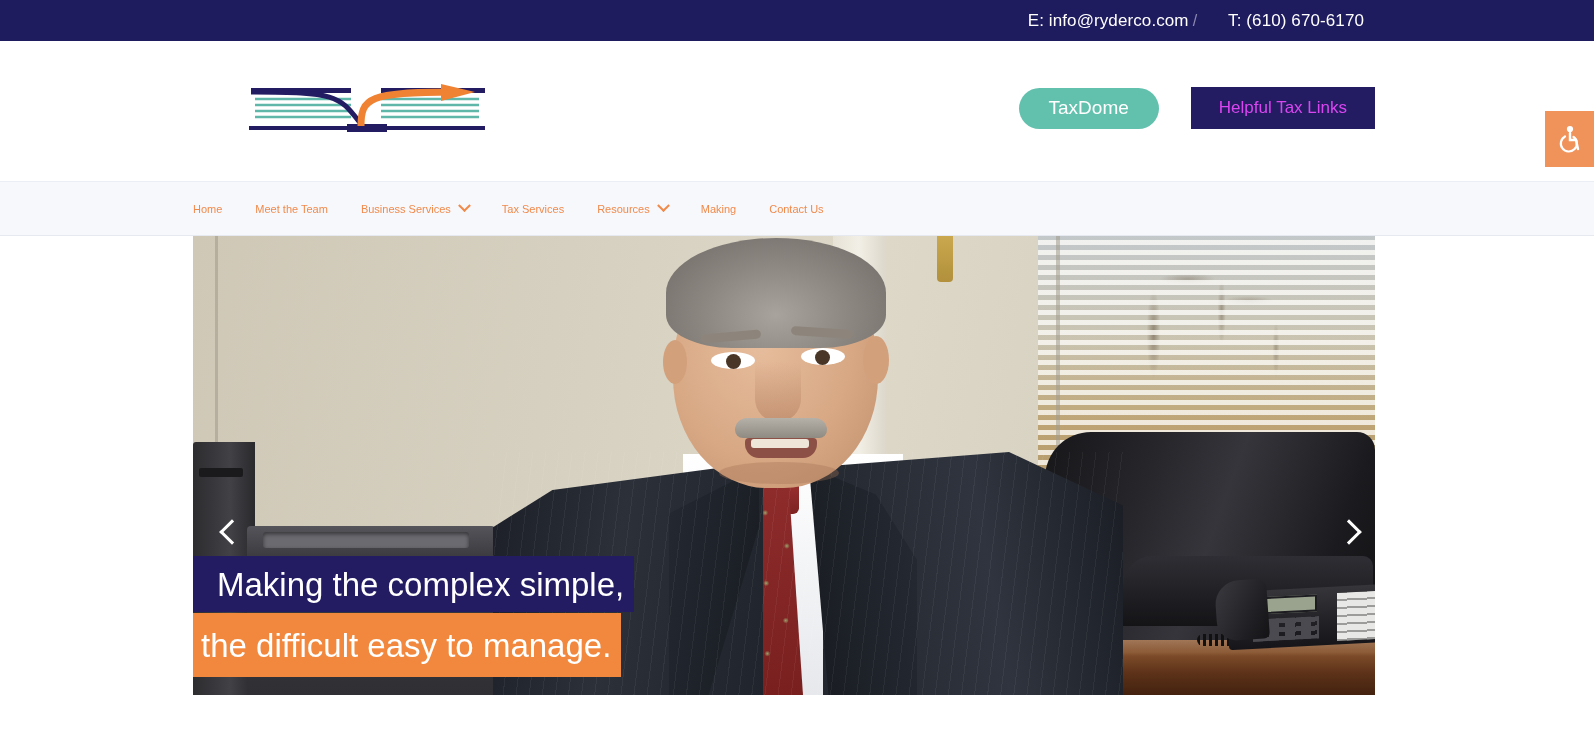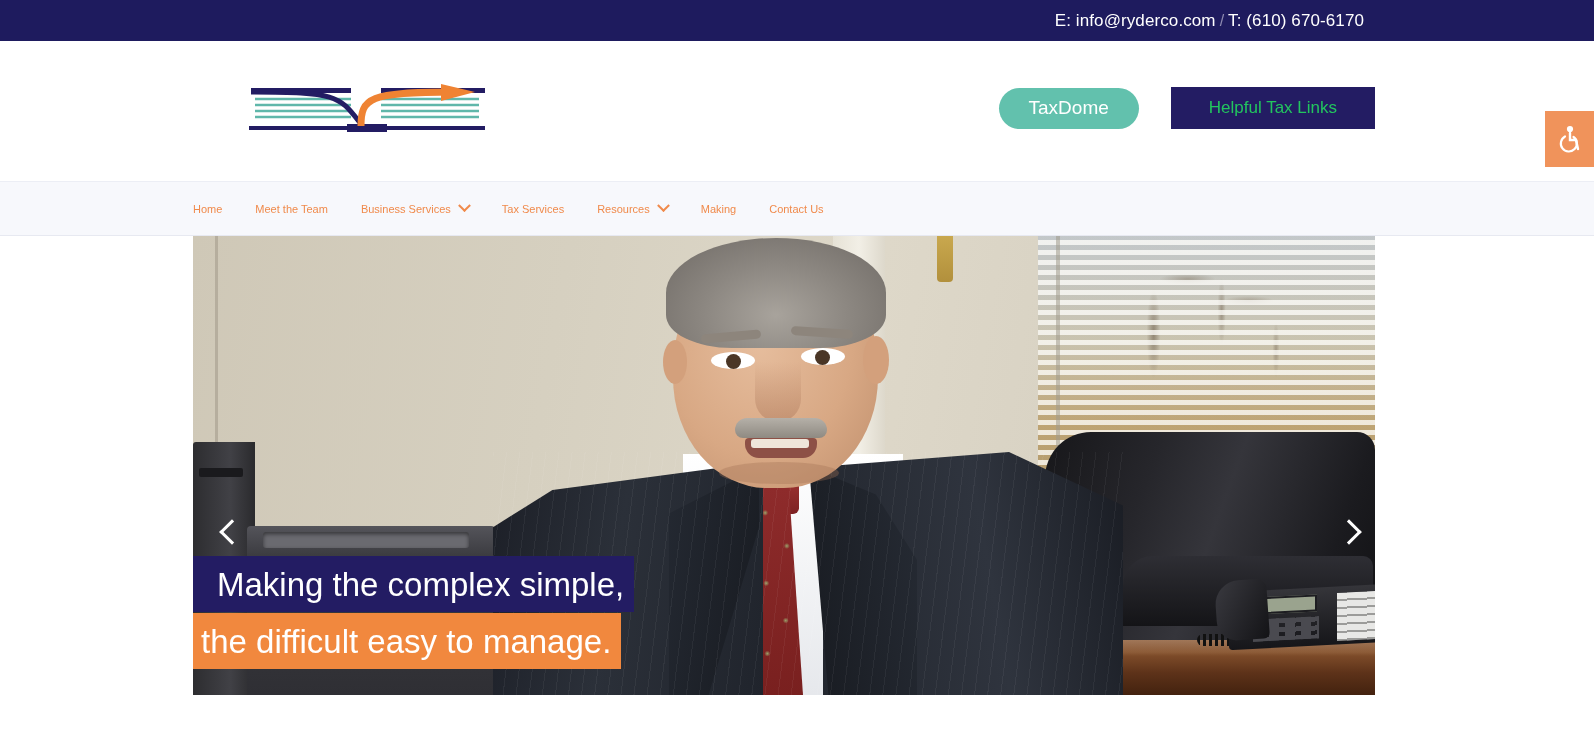--- a/index.html
+++ b/index.html
@@ -17,20 +17,21 @@
     display: flex;
     align-items: center;
     justify-content: flex-end;
     padding-right: 230px;
   }
   .topbar-text {
     color: #ffffff;
     font-size: 17px;
     letter-spacing: .1px;
     white-space: nowrap;
+    margin-left: 27px;
   }
   .topbar-sep { color: #8d8ab0; margin: 0 4px; }
 
   
   .header {
     height: 140px;
     background: #ffffff;
     display: flex;
     align-items: center;
     position: relative;
@@ -69,25 +70,25 @@
     border-radius: 40px;
     height: 41px;
     padding: 8px 30px;
     font-size: 19px;
     font-family: "Liberation Sans", sans-serif;
     cursor: pointer;
     white-space: nowrap;
   }
   .btn-taxlinks {
     background: #231c63;
-    color: #22c55e;
+    color: #d946ef;
     border: none;
     border-radius: 0;
     height: 42px;
-    padding: 0 38px;
+    padding: 0 28px;
     font-size: 17px;
     font-family: "Liberation Sans", sans-serif;
     cursor: pointer;
     white-space: nowrap;
   }
 
   
   .a11y-tab {
     position: absolute;
     right: 0;
@@ -469,21 +470,21 @@
     white-space: nowrap;
   }
   .caption-1 {
     left: 0; top: 320px;
     height: 56px;
     background: #231c63;
     padding: 0 10px 0 24px;
   }
   .caption-2 {
     left: 0; top: 377px;
-    height: 56px;
+    height: 64px;
     background: #f1883e;
     padding: 0 10px 0 8px;
   }
   .caption-3 {
     left: 0; top: 438px;
     height: 21px;
     background: #231c63;
     width: 463px;
   }
 </style>

